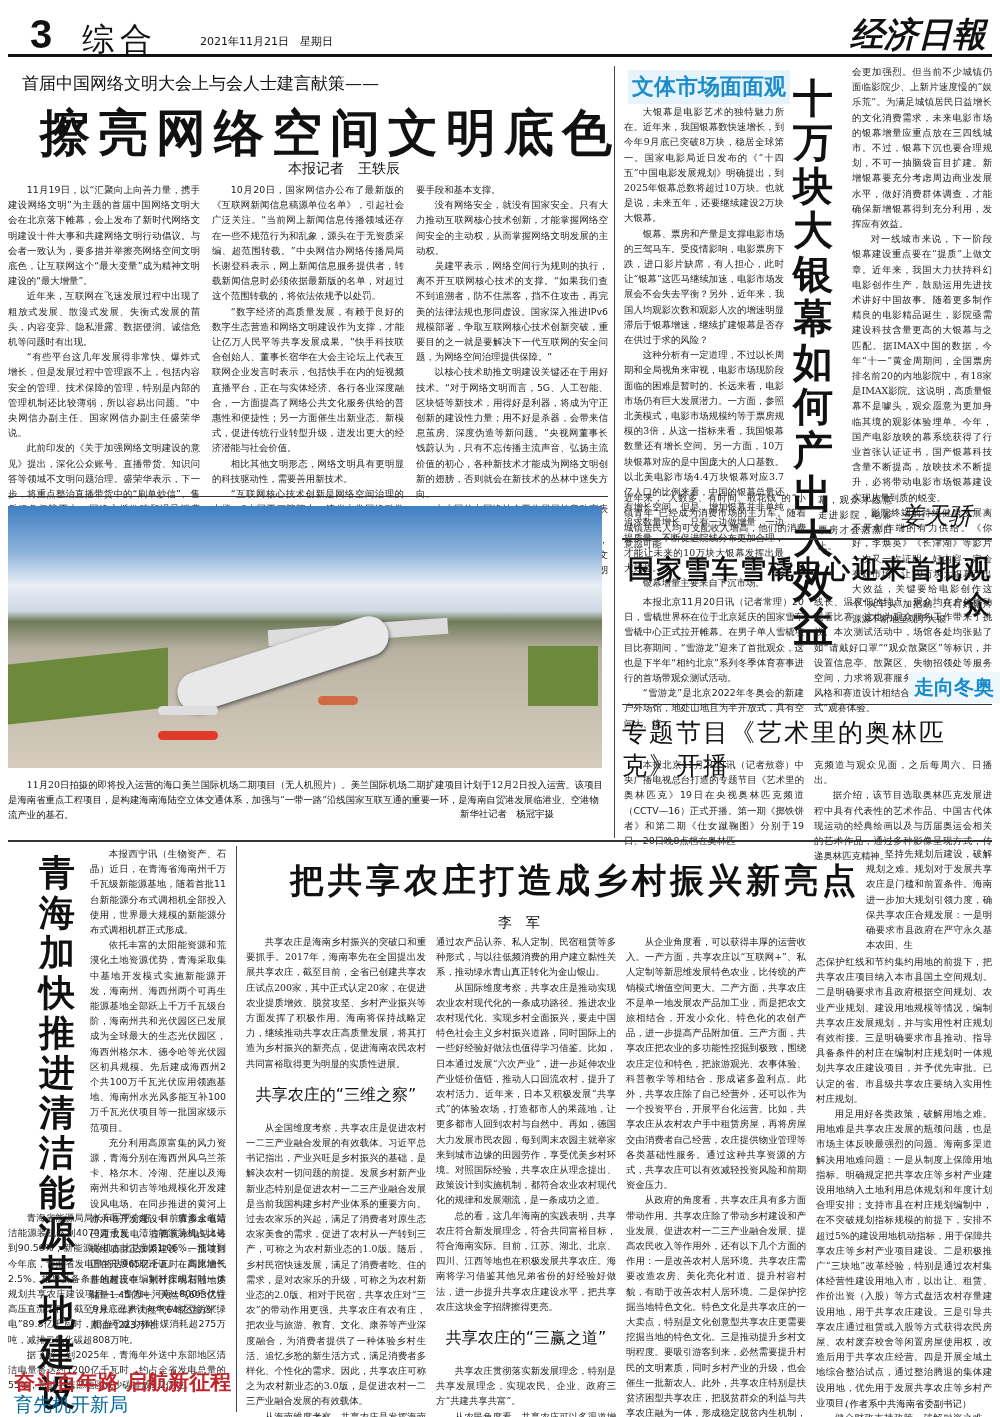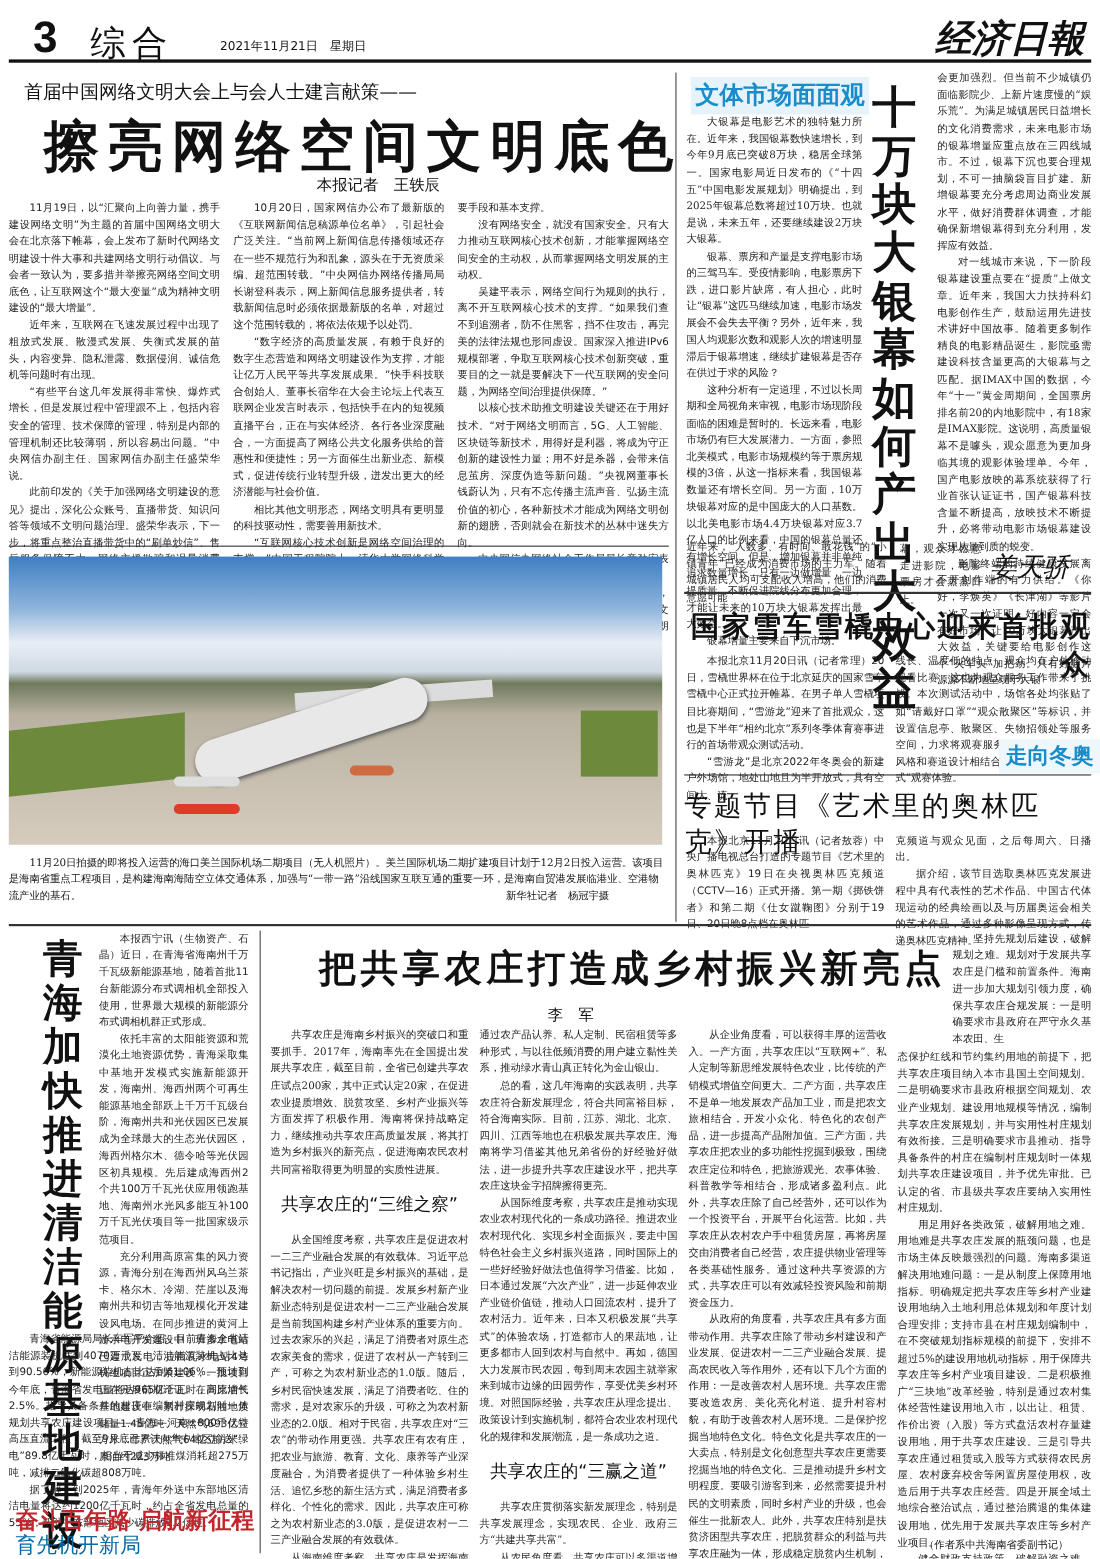--- a/index.html
+++ b/index.html
@@ -175,22 +175,22 @@
 <div class="abs byline" style="left:480px;top:914px;width:60px">李　军</div>
 
 <div class="abs serif" style="left:246px;top:934px;width:180px">
   <p class="p ind">共享农庄是海南乡村振兴的突破口和重要抓手。2017年，海南率先在全国提出发展共享农庄，截至目前，全省已创建共享农庄试点200家，其中正式认定20家，在促进农业提质增效、脱贫攻坚、乡村产业振兴等方面发挥了积极作用。海南将保持战略定力，继续推动共享农庄高质量发展，将其打造为乡村振兴的新亮点，促进海南农民农村共同富裕取得更为明显的实质性进展。</p>
   <div class="sub" style="margin:14px 0">共享农庄的“三维之察”</div>
   <p class="p ind">从全国维度考察，共享农庄是促进农村一二三产业融合发展的有效载体。习近平总书记指出，产业兴旺是乡村振兴的基础，是解决农村一切问题的前提。发展乡村新产业新业态特别是促进农村一二三产业融合发展是当前我国构建乡村产业体系的重要方向。过去农家乐的兴起，满足了消费者对原生态农家美食的需求，促进了农村从一产转到三产，可称之为农村新业态的1.0版。随后，乡村民宿快速发展，满足了消费者吃、住的需求，是对农家乐的升级，可称之为农村新业态的2.0版。相对于民宿，共享农庄对“三农”的带动作用更强。共享农庄有农有庄，把农业与旅游、教育、文化、康养等产业深度融合，为消费者提供了一种体验乡村生活、追忆乡愁的新生活方式，满足消费者多样化、个性化的需求。因此，共享农庄可称之为农村新业态的3.0版，是促进农村一二三产业融合发展的有效载体。</p>
   <p class="p ind">从海南维度考察，共享农庄是发挥海南农业农村优势、推动乡村全面振兴的最好抓手。丰富的热带农业资源和良好的生态环境是海南农村最强优势和最大本钱。如何把海南农村的潜在优势转化为经济效益、社会效益，共享农庄是最好抓手。共享农庄的要义是“不求拥有，但求所用”，在不改变产权归属的前提下，最大限度地运用农村土地、农房等资源的使用权，吸引社会资本进入农业农村，使农村的生态资源和各类闲置资源得到有效利用，并</p>
 </div>
 <div class="abs serif" style="left:436px;top:934px;width:180px">
   <p class="p">通过农产品认养、私人定制、民宿租赁等多种形式，与以往低频消费的用户建立黏性关系，推动绿水青山真正转化为金山银山。</p>
+  <p class="p ind">从国际维度考察，共享农庄是推动实现农业农村现代化的一条成功路径。推进农业农村现代化、实现乡村全面振兴，要走中国特色社会主义乡村振兴道路，同时国际上的一些好经验好做法也值得学习借鉴。比如，日本通过发展“六次产业”，进一步延伸农业产业链价值链，推动人口回流农村，提升了农村活力。近年来，日本又积极发展“共享式”的体验农场，打造都市人的果蔬地，让更多都市人回到农村与自然中。再如，德国大力发展市民农园，每到周末农园主就举家来到城市边缘的田园劳作，享受优美乡村环境。对照国际经验，共享农庄从理念提出、政策设计到实施机制，都符合农业农村现代化的规律和发展潮流，是一条成功之道。</p>
   <p class="p ind">总的看，这几年海南的实践表明，共享农庄符合新发展理念，符合共同富裕目标，符合海南实际。目前，江苏、湖北、北京、四川、江西等地也在积极发展共享农庄。海南将学习借鉴其他兄弟省份的好经验好做法，进一步提升共享农庄建设水平，把共享农庄这块金字招牌擦得更亮。</p>
-  <p class="p ind">从国际维度考察，共享农庄是推动实现农业农村现代化的一条成功路径。推进农业农村现代化、实现乡村全面振兴，要走中国特色社会主义乡村振兴道路，同时国际上的一些好经验好做法也值得学习借鉴。比如，日本通过发展“六次产业”，进一步延伸农业产业链价值链，推动人口回流农村，提升了农村活力。近年来，日本又积极发展“共享式”的体验农场，打造都市人的果蔬地，让更多都市人回到农村与自然中。再如，德国大力发展市民农园，每到周末农园主就举家来到城市边缘的田园劳作，享受优美乡村环境。对照国际经验，共享农庄从理念提出、政策设计到实施机制，都符合农业农村现代化的规律和发展潮流，是一条成功之道。</p>
   <div class="sub" style="margin:14px 0">共享农庄的“三赢之道”</div>
   <p class="p ind">共享农庄贯彻落实新发展理念，特别是共享发展理念，实现农民、企业、政府三方“共建共享共富”。</p>
   <p class="p ind">从农民角度看，共享农庄可以多渠道增加农民收入。首先，农民可以在共享农庄务工就业，增加工资性收入。其次，农民将闲置的土地、房屋以出租或入股的方式交由共享农庄统一经营，获得租金收入、分红收入，提高财产性收入。再次，村民自家的农产品，可以直接供给共享农庄，不用为销路发愁，从而稳定增加经营性收入。此外，对村集体来讲，村集体经济组织作为合作方，以村集体资产入股或出租给共享农庄，可以增加村集体经济收入。</p>
 </div>
 <div class="abs serif" style="left:626px;top:934px;width:180px">
   <p class="p ind">从企业角度看，可以获得丰厚的运营收入。一产方面，共享农庄以“互联网+”、私人定制等新思维发展特色农业，比传统的产销模式增值空间更大。二产方面，共享农庄不是单一地发展农产品加工业，而是把农文旅相结合，开发小众化、特色化的农创产品，进一步提高产品附加值。三产方面，共享农庄把农业的多功能性挖掘到极致，围绕农庄定位和特色，把旅游观光、农事体验、科普教学等相结合，形成诸多盈利点。此外，共享农庄除了自己经营外，还可以作为一个投资平台，开展平台化运营。比如，共享农庄从农村农户手中租赁房屋，再将房屋交由消费者自己经营，农庄提供物业管理等各类基础性服务。通过这种共享资源的方式，共享农庄可以有效减轻投资风险和前期资金压力。</p>
   <p class="p ind">从政府的角度看，共享农庄具有多方面带动作用。共享农庄除了带动乡村建设和产业发展、促进农村一二三产业融合发展、提高农民收入等作用外，还有以下几个方面的作用：一是改善农村人居环境。共享农庄需要改造农房、美化亮化村道、提升村容村貌，有助于改善农村人居环境。二是保护挖掘当地特色文化。特色文化是共享农庄的一大卖点，特别是文化创意型共享农庄更需要挖掘当地的特色文化。三是推动提升乡村文明程度。要吸引游客到来，必然需要提升村民的文明素质，同时乡村产业的升级，也会催生一批新农人。此外，共享农庄特别是扶贫济困型共享农庄，把脱贫群众的利益与共享农庄融为一体，形成稳定脱贫内生机制，为政府提供了一条“造血式”脱贫致富新道路。</p>
 
 </div>
 <div class="abs serif" style="left:866px;top:846px;width:126px">

